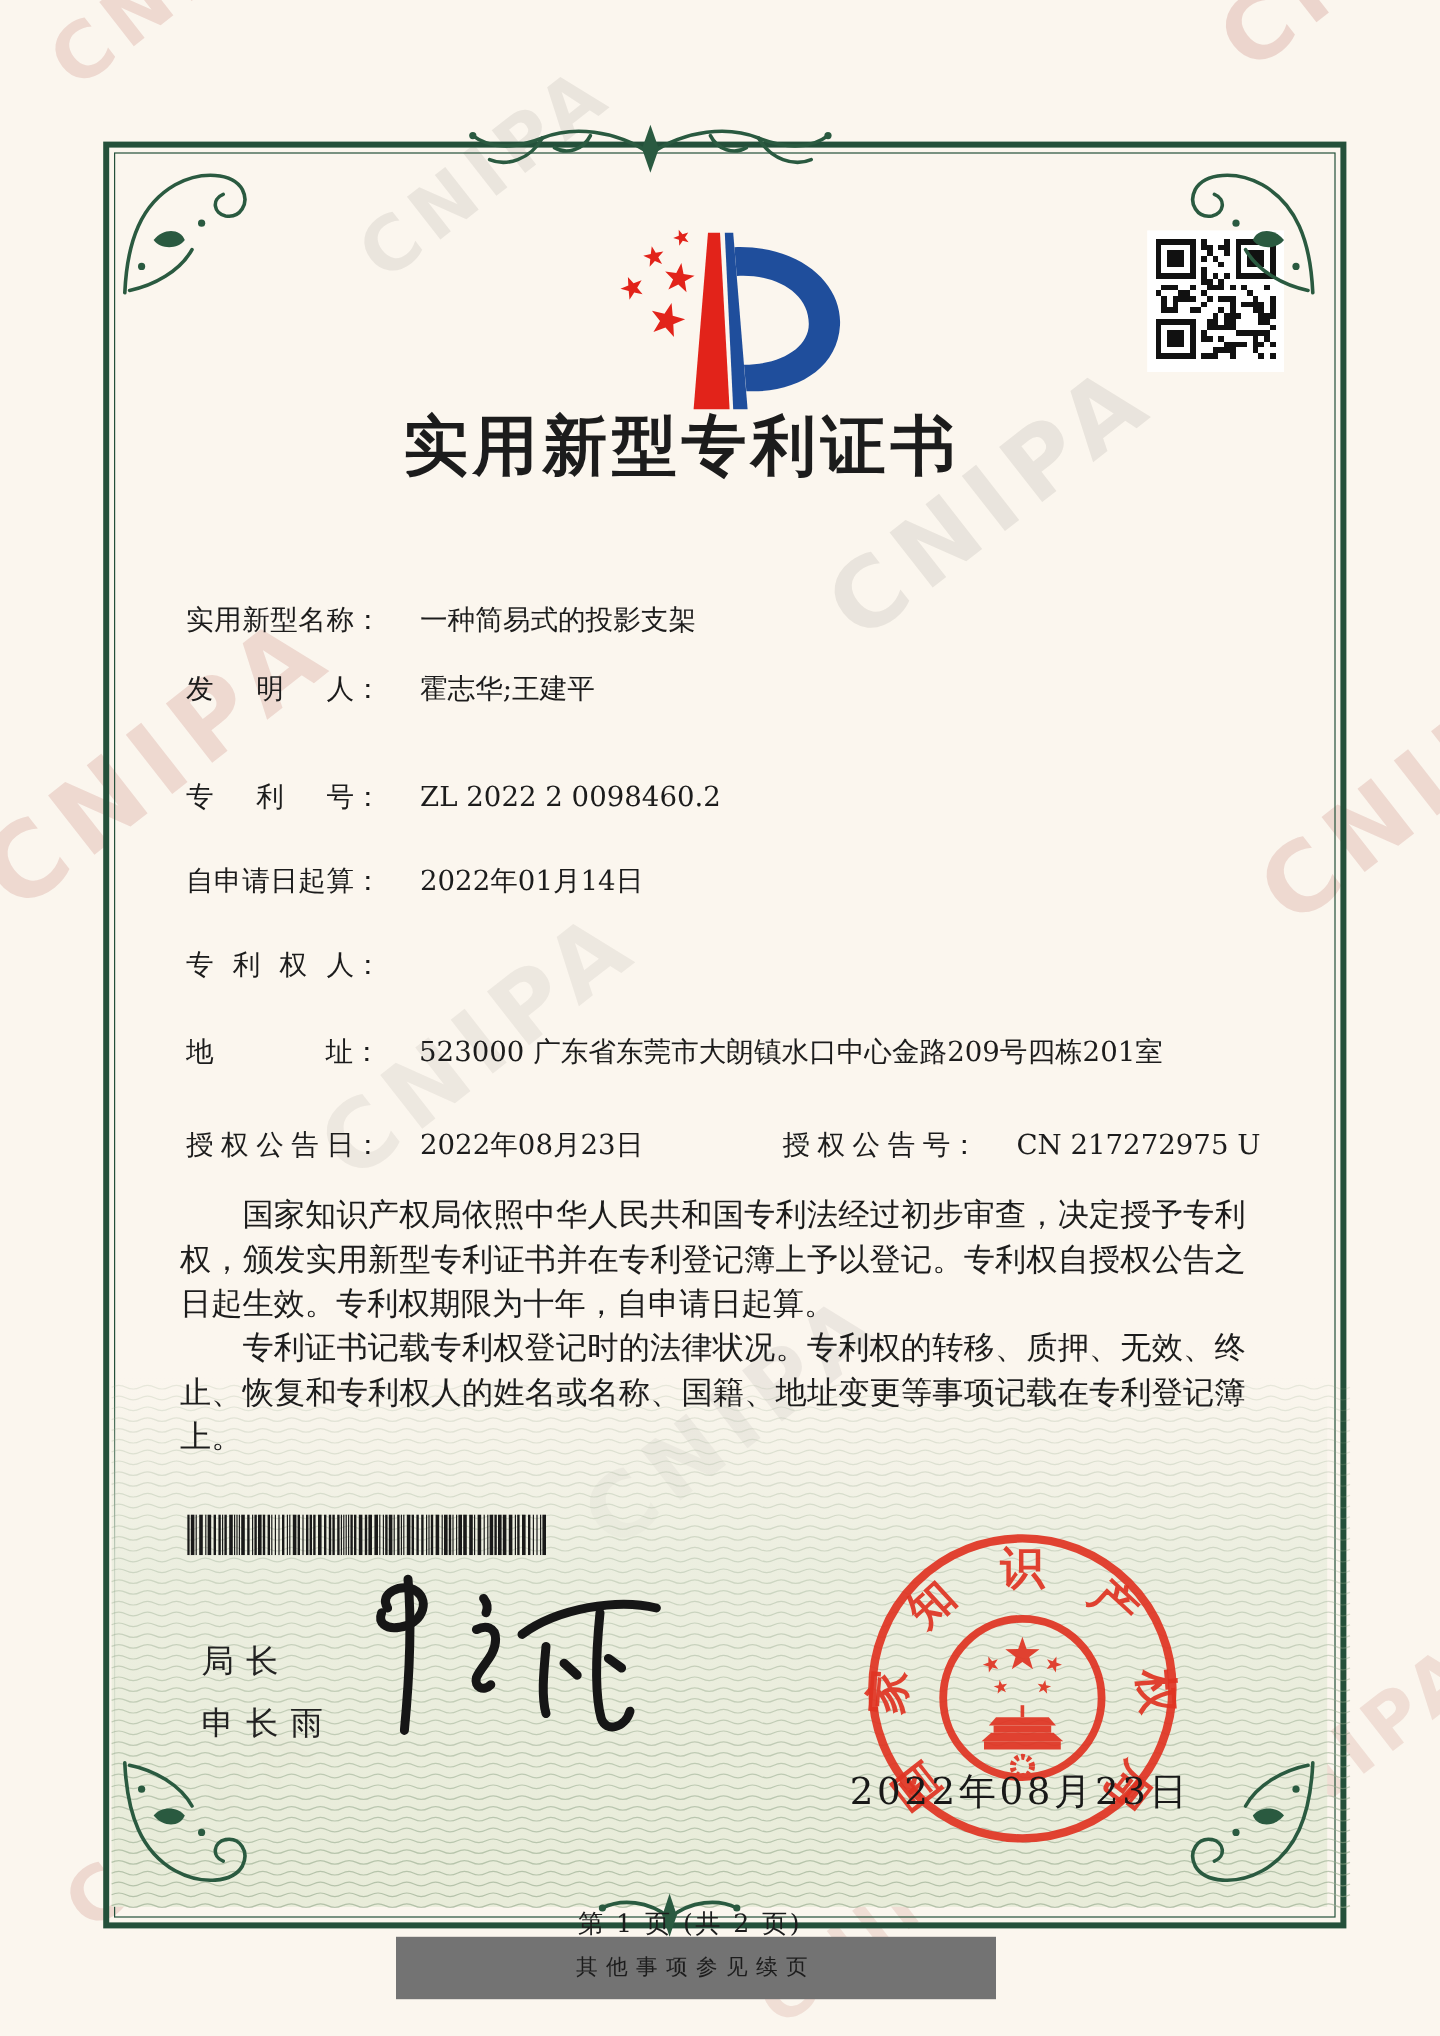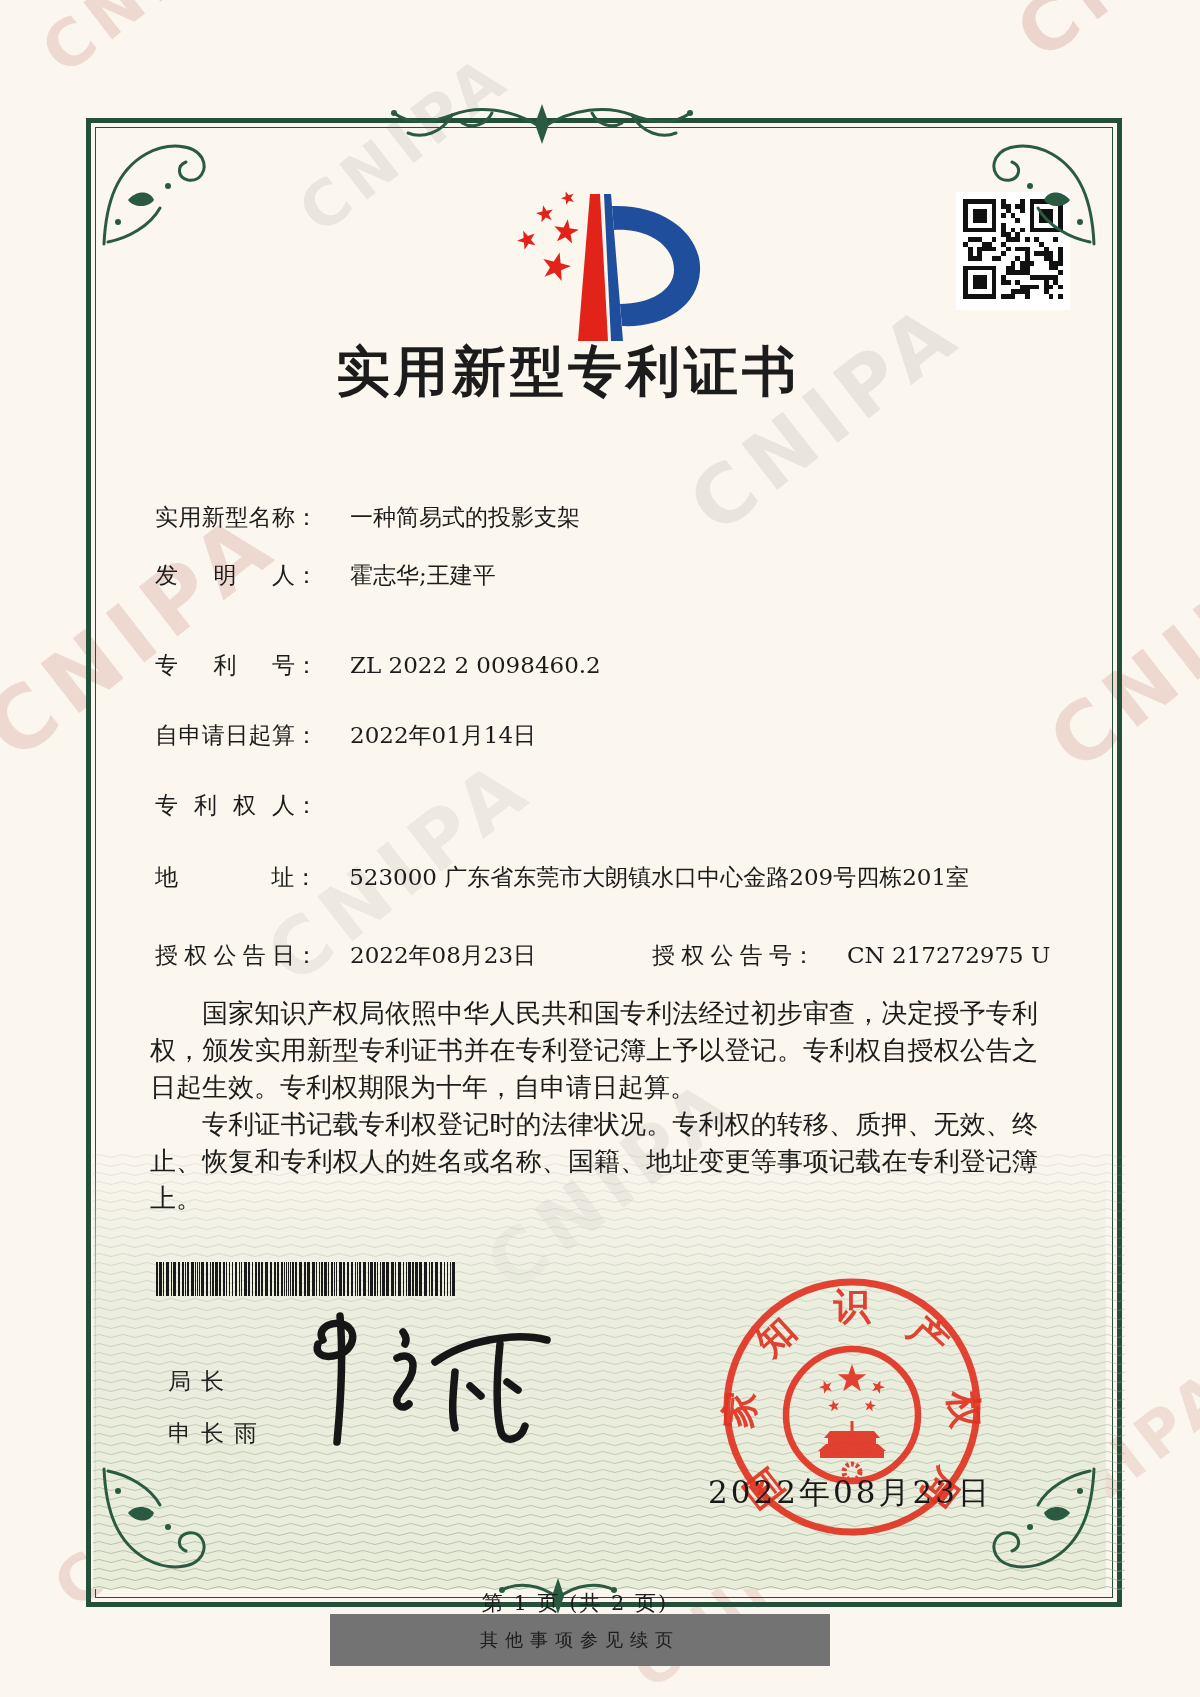--- a/index.html
+++ b/index.html
@@ -21,21 +21,21 @@
   .title{font-size:54px;font-weight:bold;letter-spacing:4px;text-align:center;}
   .frow{display:flex;font-size:23px;line-height:34px;}
   .flabel{display:inline-block;width:140px;text-align:justify;text-align-last:justify;}
   .fcolon{display:inline-block;}
   .fvalue{display:inline-block;margin-left:32px;}
   .paras{font-size:26px;line-height:37px;text-align:justify;}
   .paras p{margin:0;text-indent:2em;}
   .qrbox{background:#fff;padding:7px;z-index:5;}
   .bars{height:34px;overflow:hidden;white-space:nowrap;font-size:0;}
   .bar{display:inline-block;height:34px;background:#191919;vertical-align:top;}
-  .director{font-family:Liberation Mono, monospace;font-size:23px;letter-spacing:10px;color:#222;}
+  .director{font-family:Liberation Mono, monospace;font-size:27px;letter-spacing:10px;color:#222;}
   .sealdate{font-size:31px;letter-spacing:3px;text-align:center;color:#181818;}
   .pagefoot{font-size:21px;text-align:center;letter-spacing:2px;}
   .contnote{background:#737373;text-align:center;font-size:18px;letter-spacing:7px;line-height:52px;z-index:6;}
   .orn{stroke:#2a5a40;fill:none;stroke-width:3;stroke-linecap:round;z-index:6;position:absolute;}
   .orn .leaf{fill:#2a5a40;stroke:none;}
   svg{overflow:visible;}
 </style>
 </head>
 <body>
 

